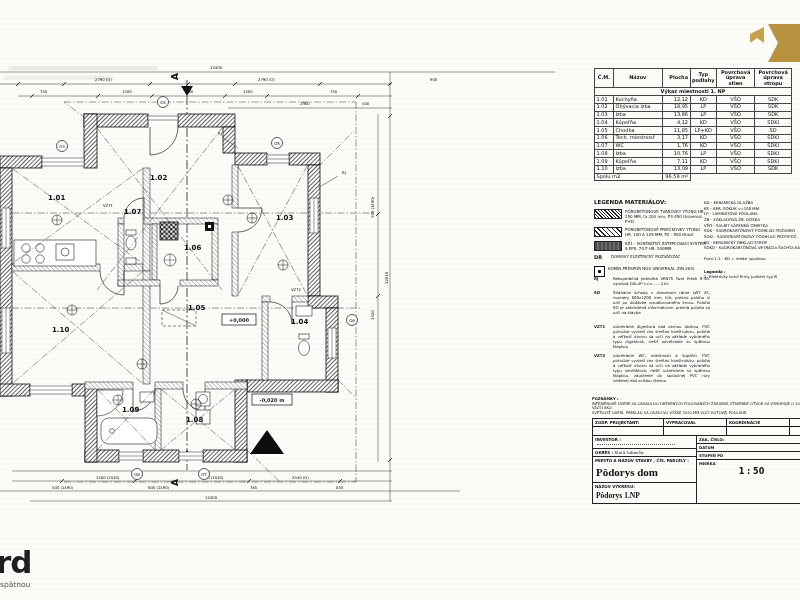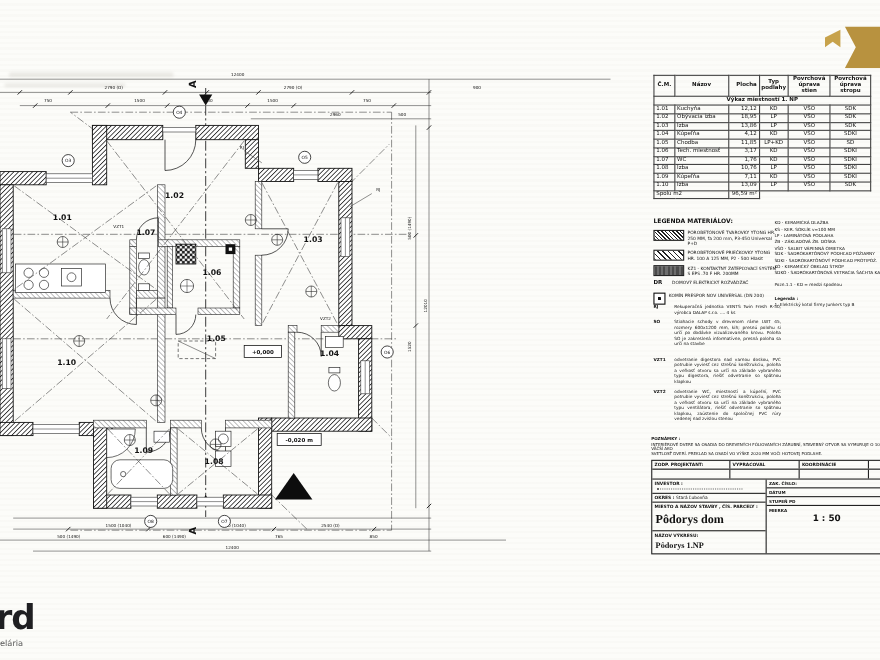--- a/index.html
+++ b/index.html
@@ -607,19 +607,19 @@
           <div style="border-bottom:0.8px solid #222;" class="mini-label">DÁTUM</div>
           <div style="border-bottom:0.8px solid #222;" class="mini-label">STUPEŇ PD</div>
           <div class="mini-label">MIERKA</div>
           <div class="mierka-val">1 : 50</div>
         </div>
       </div>
     </div>
   </div>
 
   <div id="logo-frag">rd</div>
-  <div id="logo-sub">elária</div>
+  <div id="logo-sub">spätnou</div>
   <svg id="gold-logo" viewBox="0 0 52 38">
     <polygon points="2,10 16,3 16,19 9,14 2,19" fill="#c7a24b"></polygon>
     <polygon points="20,0 52,0 52,38 20,38 30,19" fill="#b8923f"></polygon>
   </svg>
 
 </div>
 
 </body></html>

